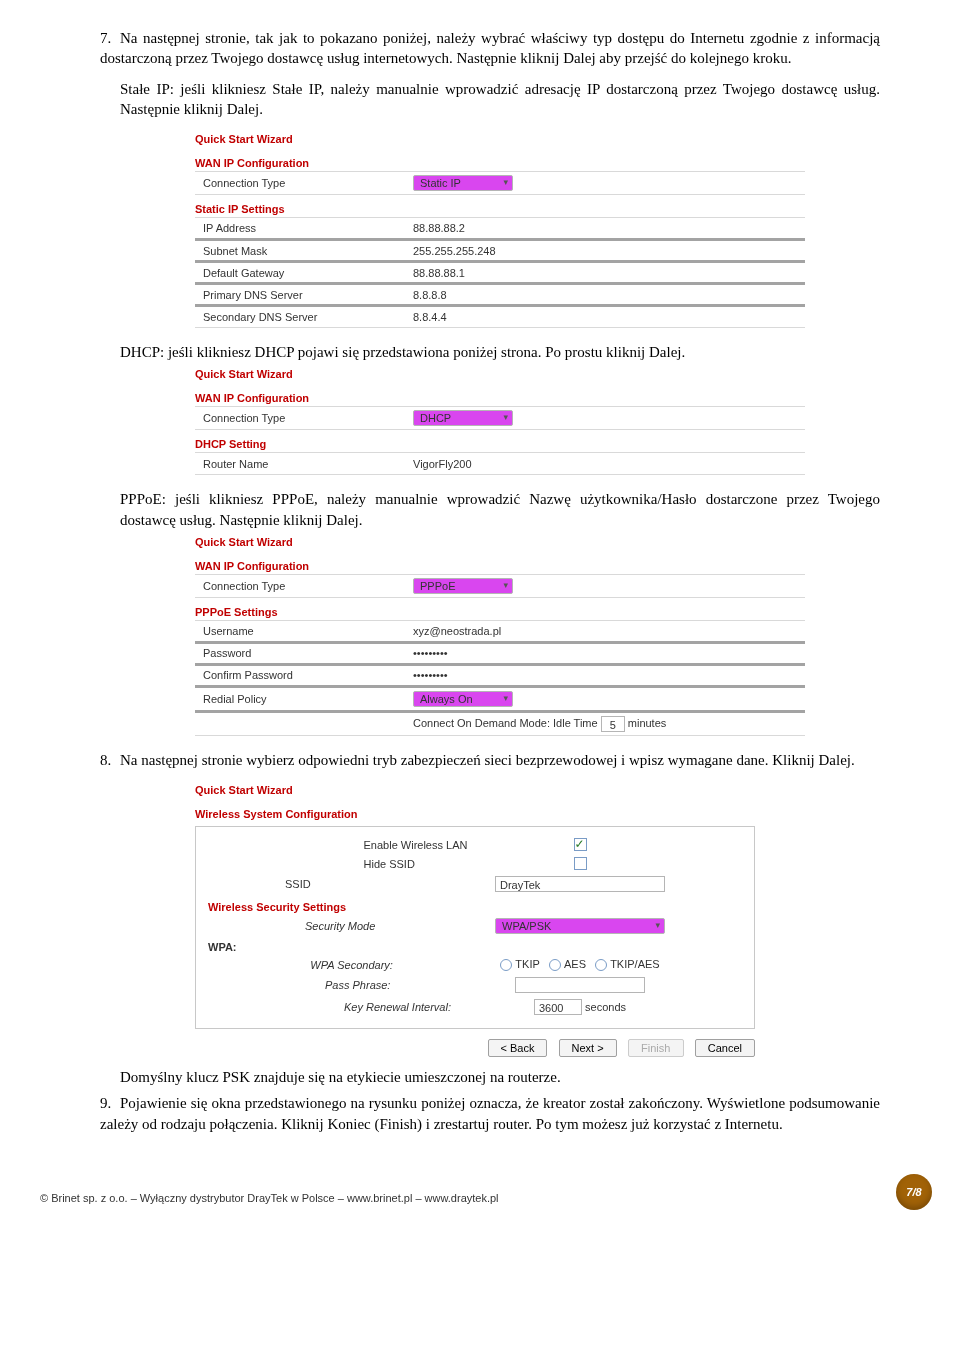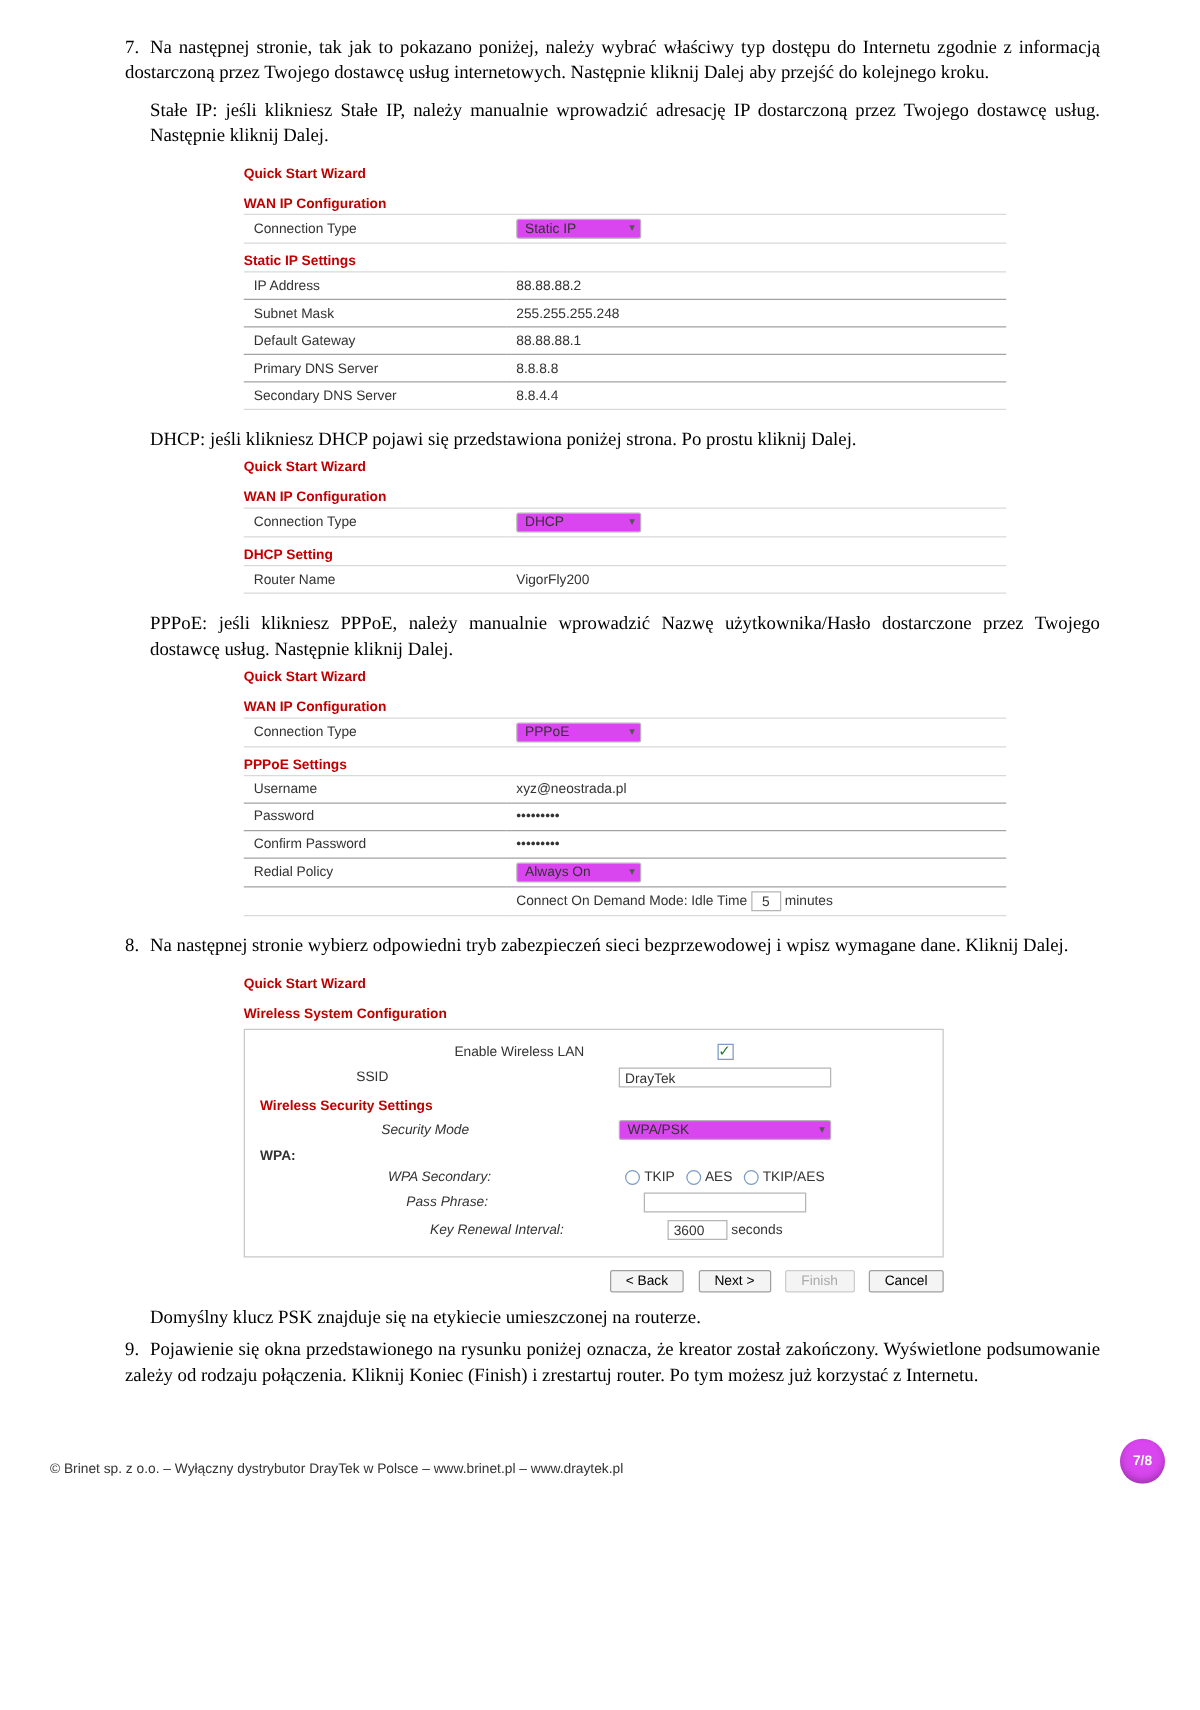--- a/index.html
+++ b/index.html
@@ -55,21 +55,21 @@
     font-weight: bold;
     font-size: 11px;
     margin: 8px 0 2px 0;
   }
   table.wiz-tbl {
     width: 100%;
     border-collapse: collapse;
     font-size: 11px;
   }
   table.wiz-tbl td {
-    border-top: 1px solid #a3a3a3;
+    border-top: 3px solid #a3a3a3;
     padding: 3px 8px;
     vertical-align: middle;
     height: 22px;
   }
   table.wiz-tbl tr:first-child td { border-top: 1px solid #d9d9d9; }
   table.wiz-tbl tr:last-child td { border-bottom: 1px solid #d9d9d9; }
   .lbl-col { width: 210px; color: #333; }
   .val-col { color: #333; }
   .select-mock {
     display: inline-block;
@@ -184,30 +184,31 @@
   .footer-line {
     display: flex;
     align-items: center;
   }
   .page-badge {
     position: absolute;
     right: 28px;
     bottom: 0;
     width: 36px;
     height: 36px;
-    background: #d946ef;
+    background: #a16207;
     border-radius: 50%;
     color: #fff;
     font-family: Verdana, Arial, sans-serif;
     font-size: 11px;
     font-weight: bold;
     display: flex;
     align-items: center;
     justify-content: center;
     box-shadow: inset 0 -3px 6px rgba(0,0,0,0.25);
+    font-style: italic;
   }
   .idle-row td { border-top: none; }
 </style>
 </head>
 <body>
 
 <div class="page">
 
   <ol class="main">
 
@@ -338,20 +339,24 @@
 
   <div class="wls-box">
     <div class="wiz-title">Quick Start Wizard</div>
     <div class="wiz-section" style="margin-bottom:6px;">Wireless System Configuration</div>
     <div class="wls-inner">
       <div class="wls-row">
         <span class="wlbl">Enable Wireless LAN</span>
         <span class="chk checked"></span>
       </div>
       <div class="wls-row">
+        <span class="wlbl">Hide SSID</span>
+        <span class="chk"></span>
+      </div>
+      <div class="wls-row">
         <span class="wlbl">SSID</span>
         <span class="input-mock" style="min-width:170px;">DrayTek</span>
       </div>
       <div class="wls-sub">Wireless Security Settings</div>
       <div class="wls-row">
         <span class="wlbl indent">Security Mode</span>
         <span class="select-mock" style="min-width:170px;">WPA/PSK</span>
       </div>
       <div class="wls-sub2">WPA:</div>
       <div class="wls-row">

